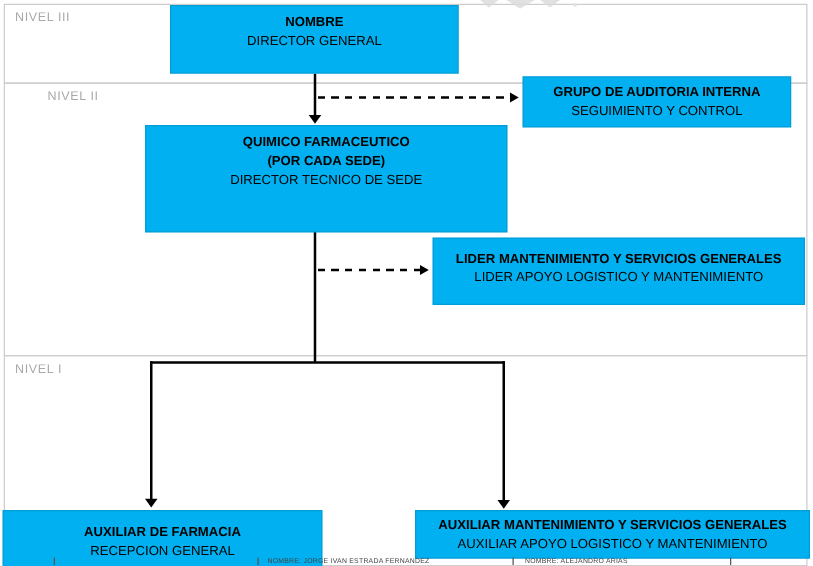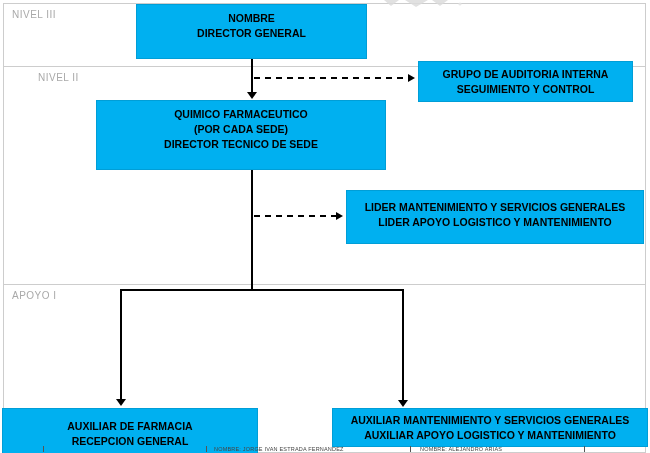--- a/index.html
+++ b/index.html
@@ -29,24 +29,24 @@
 
   
   .node {
     position:absolute; background:var(--node-fill,#00B0F0);
     border:1px solid rgba(0,0,0,0.10);
     box-sizing:border-box; color:#000;
     display:flex; flex-direction:column; align-items:center;
     text-align:center; padding:0 4px;
   }
   .node .t { font-weight:bold; font-size:10.5px; line-height:15px; white-space:nowrap; }
-  .node .s { font-weight:bold; font-size:10.5px; line-height:15px; white-space:nowrap; }
+  .node .s { font-weight:normal; font-size:10.5px; line-height:15px; white-space:nowrap; }
   .n-gerente   { left:136px; top:4px;   width:231px; height:55px; padding-top:6px; }
   .n-auditoria { left:418px; top:61px;  width:215px; height:41px; justify-content:center; }
-  .n-quimico   { left:96px; top:100px; width:290px; height:70px; padding-top:6px; }
+  .n-quimico   { left:116px; top:100px; width:290px; height:86px; padding-top:6px; }
   .n-lider     { left:346px; top:190px; width:298px; height:54px; padding-top:9px; }
   .n-auxfar    { left:2px;   top:408px; width:256px; height:51px; justify-content:center; }
   .n-auxman    { left:332px; top:408px; width:316px; height:39px; justify-content:center; }
 
   
   .vline { position:absolute; width:2px; background:var(--connector,#000); }
   .hline { position:absolute; height:2px; background:var(--connector,#000); }
   .dline {
     position:absolute; height:2px;
     background:repeating-linear-gradient(90deg, var(--connector,#000) 0 6px, transparent 6px 11px);
@@ -89,21 +89,21 @@
 </head>
 <body>
 
 <div id="canvas">
 
   <div class="lane lane-3"></div>
   <div class="lane lane-2"></div>
   <div class="lane lane-1"></div>
   <div class="lane-label ll-3">NIVEL III</div>
   <div class="lane-label ll-2">NIVEL II</div>
-  <div class="lane-label ll-1">APOYO I</div>
+  <div class="lane-label ll-1">NIVEL I</div>
 
   <svg class="watermark" width="120" height="9" viewBox="0 0 120 9">
     <polygon points="12,0 27,0 19,6" fill="#dcdcdc"></polygon>
     <polygon points="33,0 56,0 44,7" fill="#dcdcdc"></polygon>
     <polygon points="60,0 76,0 68,6" fill="#dcdcdc"></polygon>
     <circle cx="88" cy="4" r="1.6" fill="#e3e3e3"></circle>
   </svg>
 
   <div class="vline v1"></div>
   <div class="arr-down a1"></div>

